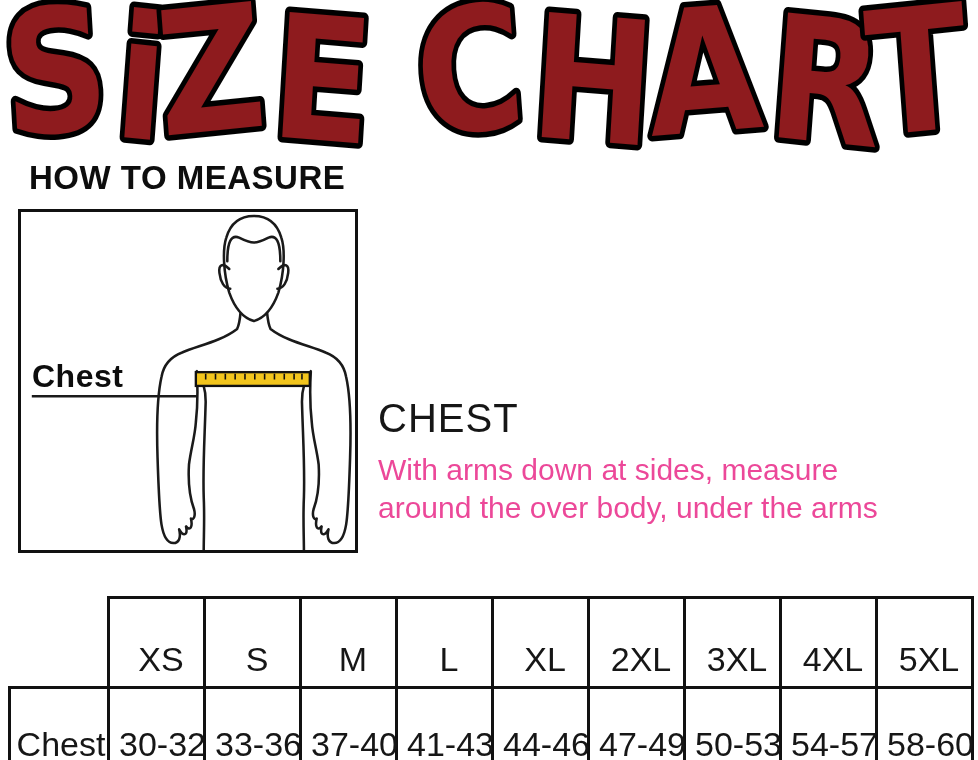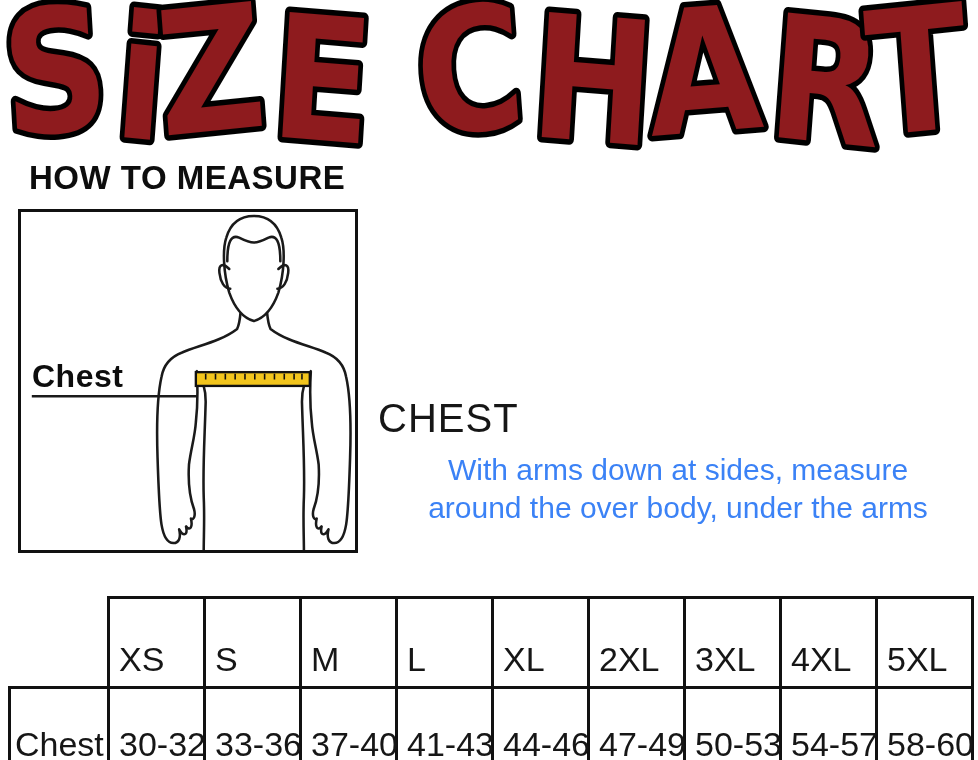--- a/index.html
+++ b/index.html
@@ -36,32 +36,32 @@
     font-size:32px; font-weight:700; color:#0d0d0d; letter-spacing:0.5px;
   }
 
   
   .instr-heading {
     position:absolute; left:378px; top:396px;
     font-size:40px; font-weight:400; color:#161616; letter-spacing:1px;
   }
   .instr-body {
     position:absolute; left:378px; top:451px; width:600px;
-    font-size:30px; line-height:37.5px; color:#3b82f6;text-align:center;
+    font-size:30px; line-height:37.5px; color:#ec4899;
   }
 
   
   .size-table {
     position:absolute; left:8px; top:596px; width:966px;
     border-collapse:collapse; table-layout:fixed;
     font-size:34px; color:#161616;
   }
   .size-table th, .size-table td {
     border:3px solid #111111;
-    vertical-align:bottom; text-align:left;
+    vertical-align:bottom; text-align:center;
     font-weight:normal;
     padding:0 0 7px 9px;
     white-space:nowrap; overflow:visible;
   }
   .size-table .head-row th { height:80px; }
   .size-table .data-row th, .size-table .data-row td { height:75px; }
   .size-table .blank-cell { border:none; background:#ffffff; }
   .size-table .row-header { padding-left:4px; }
 </style>
 </head>

